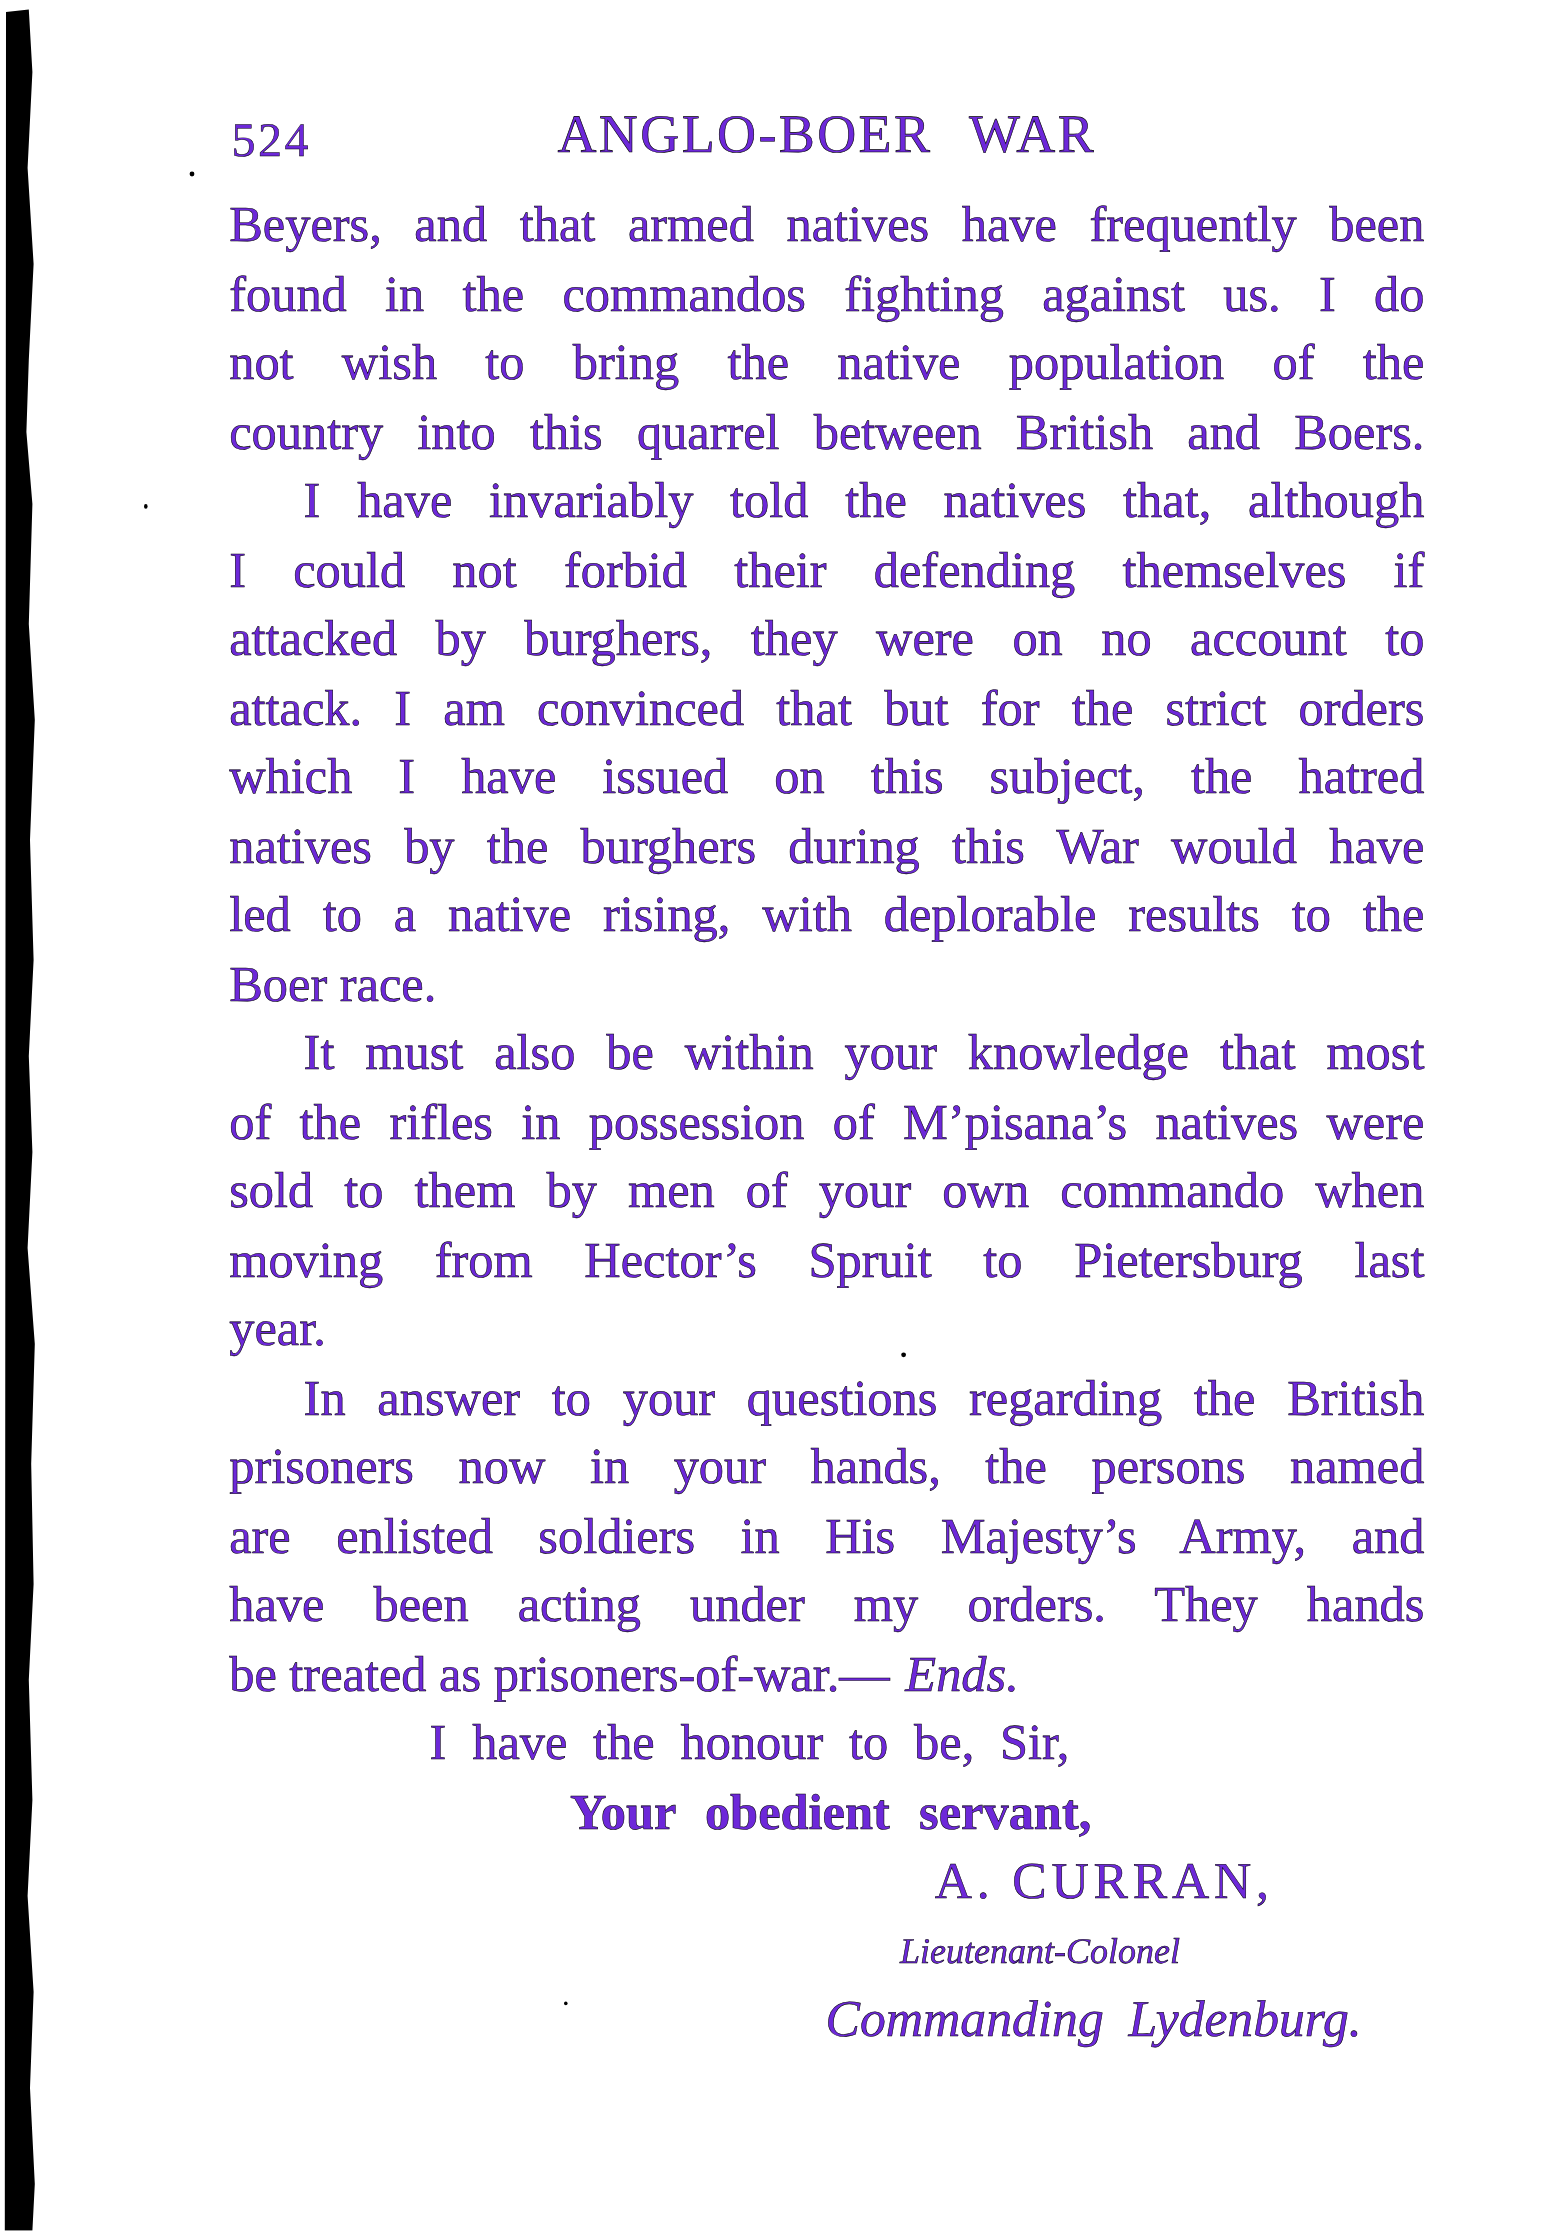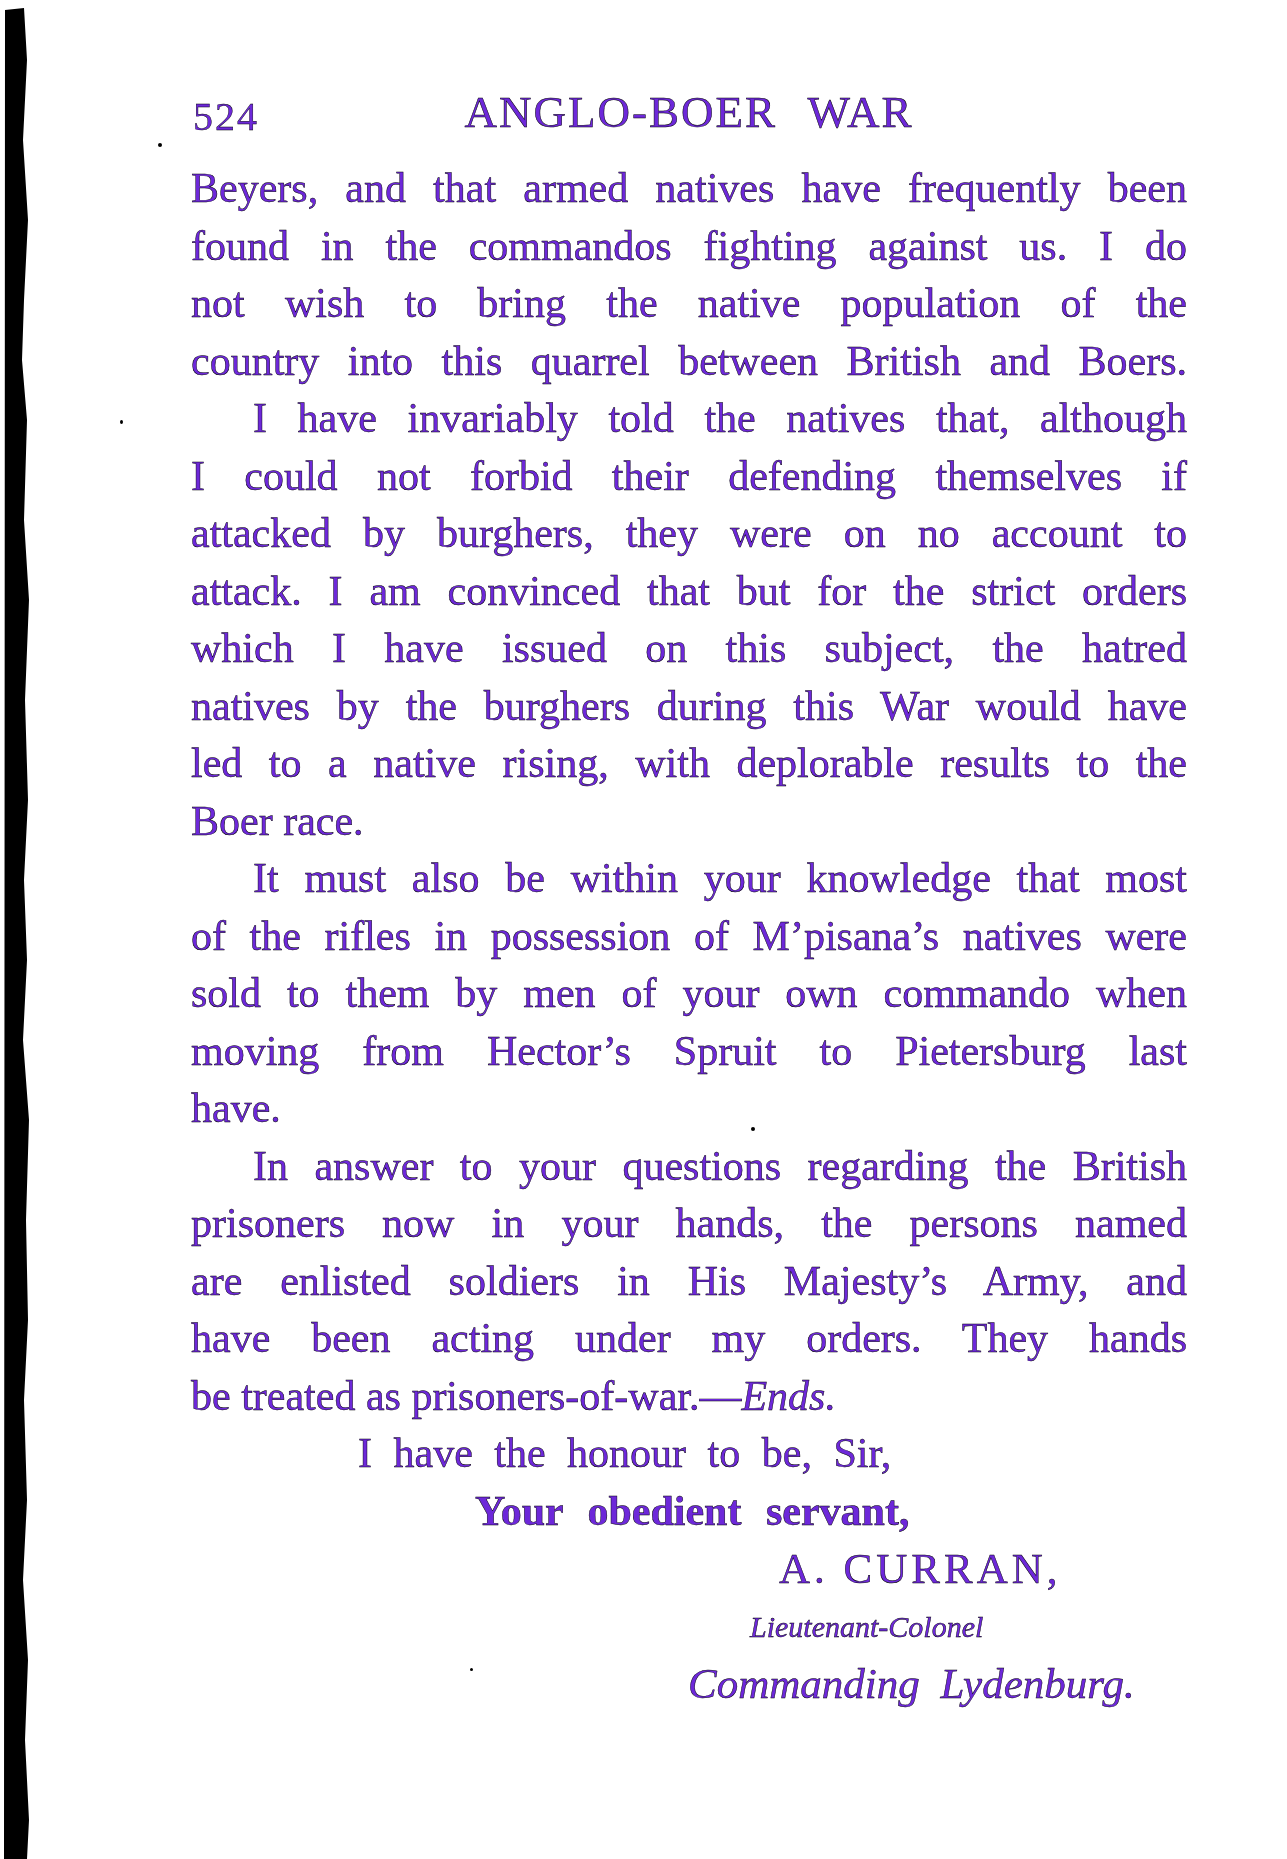--- a/index.html
+++ b/index.html
@@ -30,21 +30,21 @@
   }
   
   .body{
     position:absolute;left:191px;top:160px;width:996px;
     font-size:42px;line-height:57.5px;
     -webkit-text-stroke:0.45px #000;
   }
   .ln{text-align:justify;text-align-last:justify;}
   .ln.last{text-align-last:left;}
   .ln.indent{text-indent:62px;}
-  .it{font-style:italic;}
+  .it{font-style:italic;margin-left:13px;}
   
   .close{text-align:left;text-align-last:left;}
   .close.salutation{margin-left:167px;word-spacing:11px;}
   .close.valediction{margin-left:284px;word-spacing:14px;font-weight:bold;}
   .close.signature{margin-left:588px;font-size:43px;letter-spacing:4px;}
   .close.rank{margin-left:559px;font-size:30px;font-style:italic;}
   .close.command{margin-left:497px;font-size:43px;font-style:italic;word-spacing:10px;}
   
   .speck{position:absolute;background:#000;border-radius:50%;}
   .s1{left:158px;top:143px;width:4px;height:4px;}
@@ -78,21 +78,21 @@
     <div class="ln">attacked by burghers, they were on no account to</div>
     <div class="ln">attack.  I am convinced that but for the strict orders</div>
     <div class="ln">which I have issued on this subject, the hatred</div>
     <div class="ln">natives by the burghers during this War would have</div>
     <div class="ln">led to a native rising, with deplorable results to the</div>
     <div class="ln last">Boer race.</div>
     <div class="ln indent">It must also be within your knowledge that most</div>
     <div class="ln">of the rifles in possession of M’pisana’s natives were</div>
     <div class="ln">sold to them by men of your own commando when</div>
     <div class="ln">moving from Hector’s Spruit to Pietersburg last</div>
-    <div class="ln last">have.</div>
+    <div class="ln last">year.</div>
     <div class="ln indent">In answer to your questions regarding the British</div>
     <div class="ln">prisoners now in your hands, the persons named</div>
     <div class="ln">are enlisted soldiers in His Majesty’s Army, and</div>
     <div class="ln">have been acting under my orders.  They hands</div>
     <div class="ln last">
       <span>be treated as prisoners-of-war.—</span><span class="it">Ends.</span>
     </div>
 
     <div class="close salutation">I have the honour to be, Sir,</div>
     <div class="close valediction">Your obedient servant,</div>

